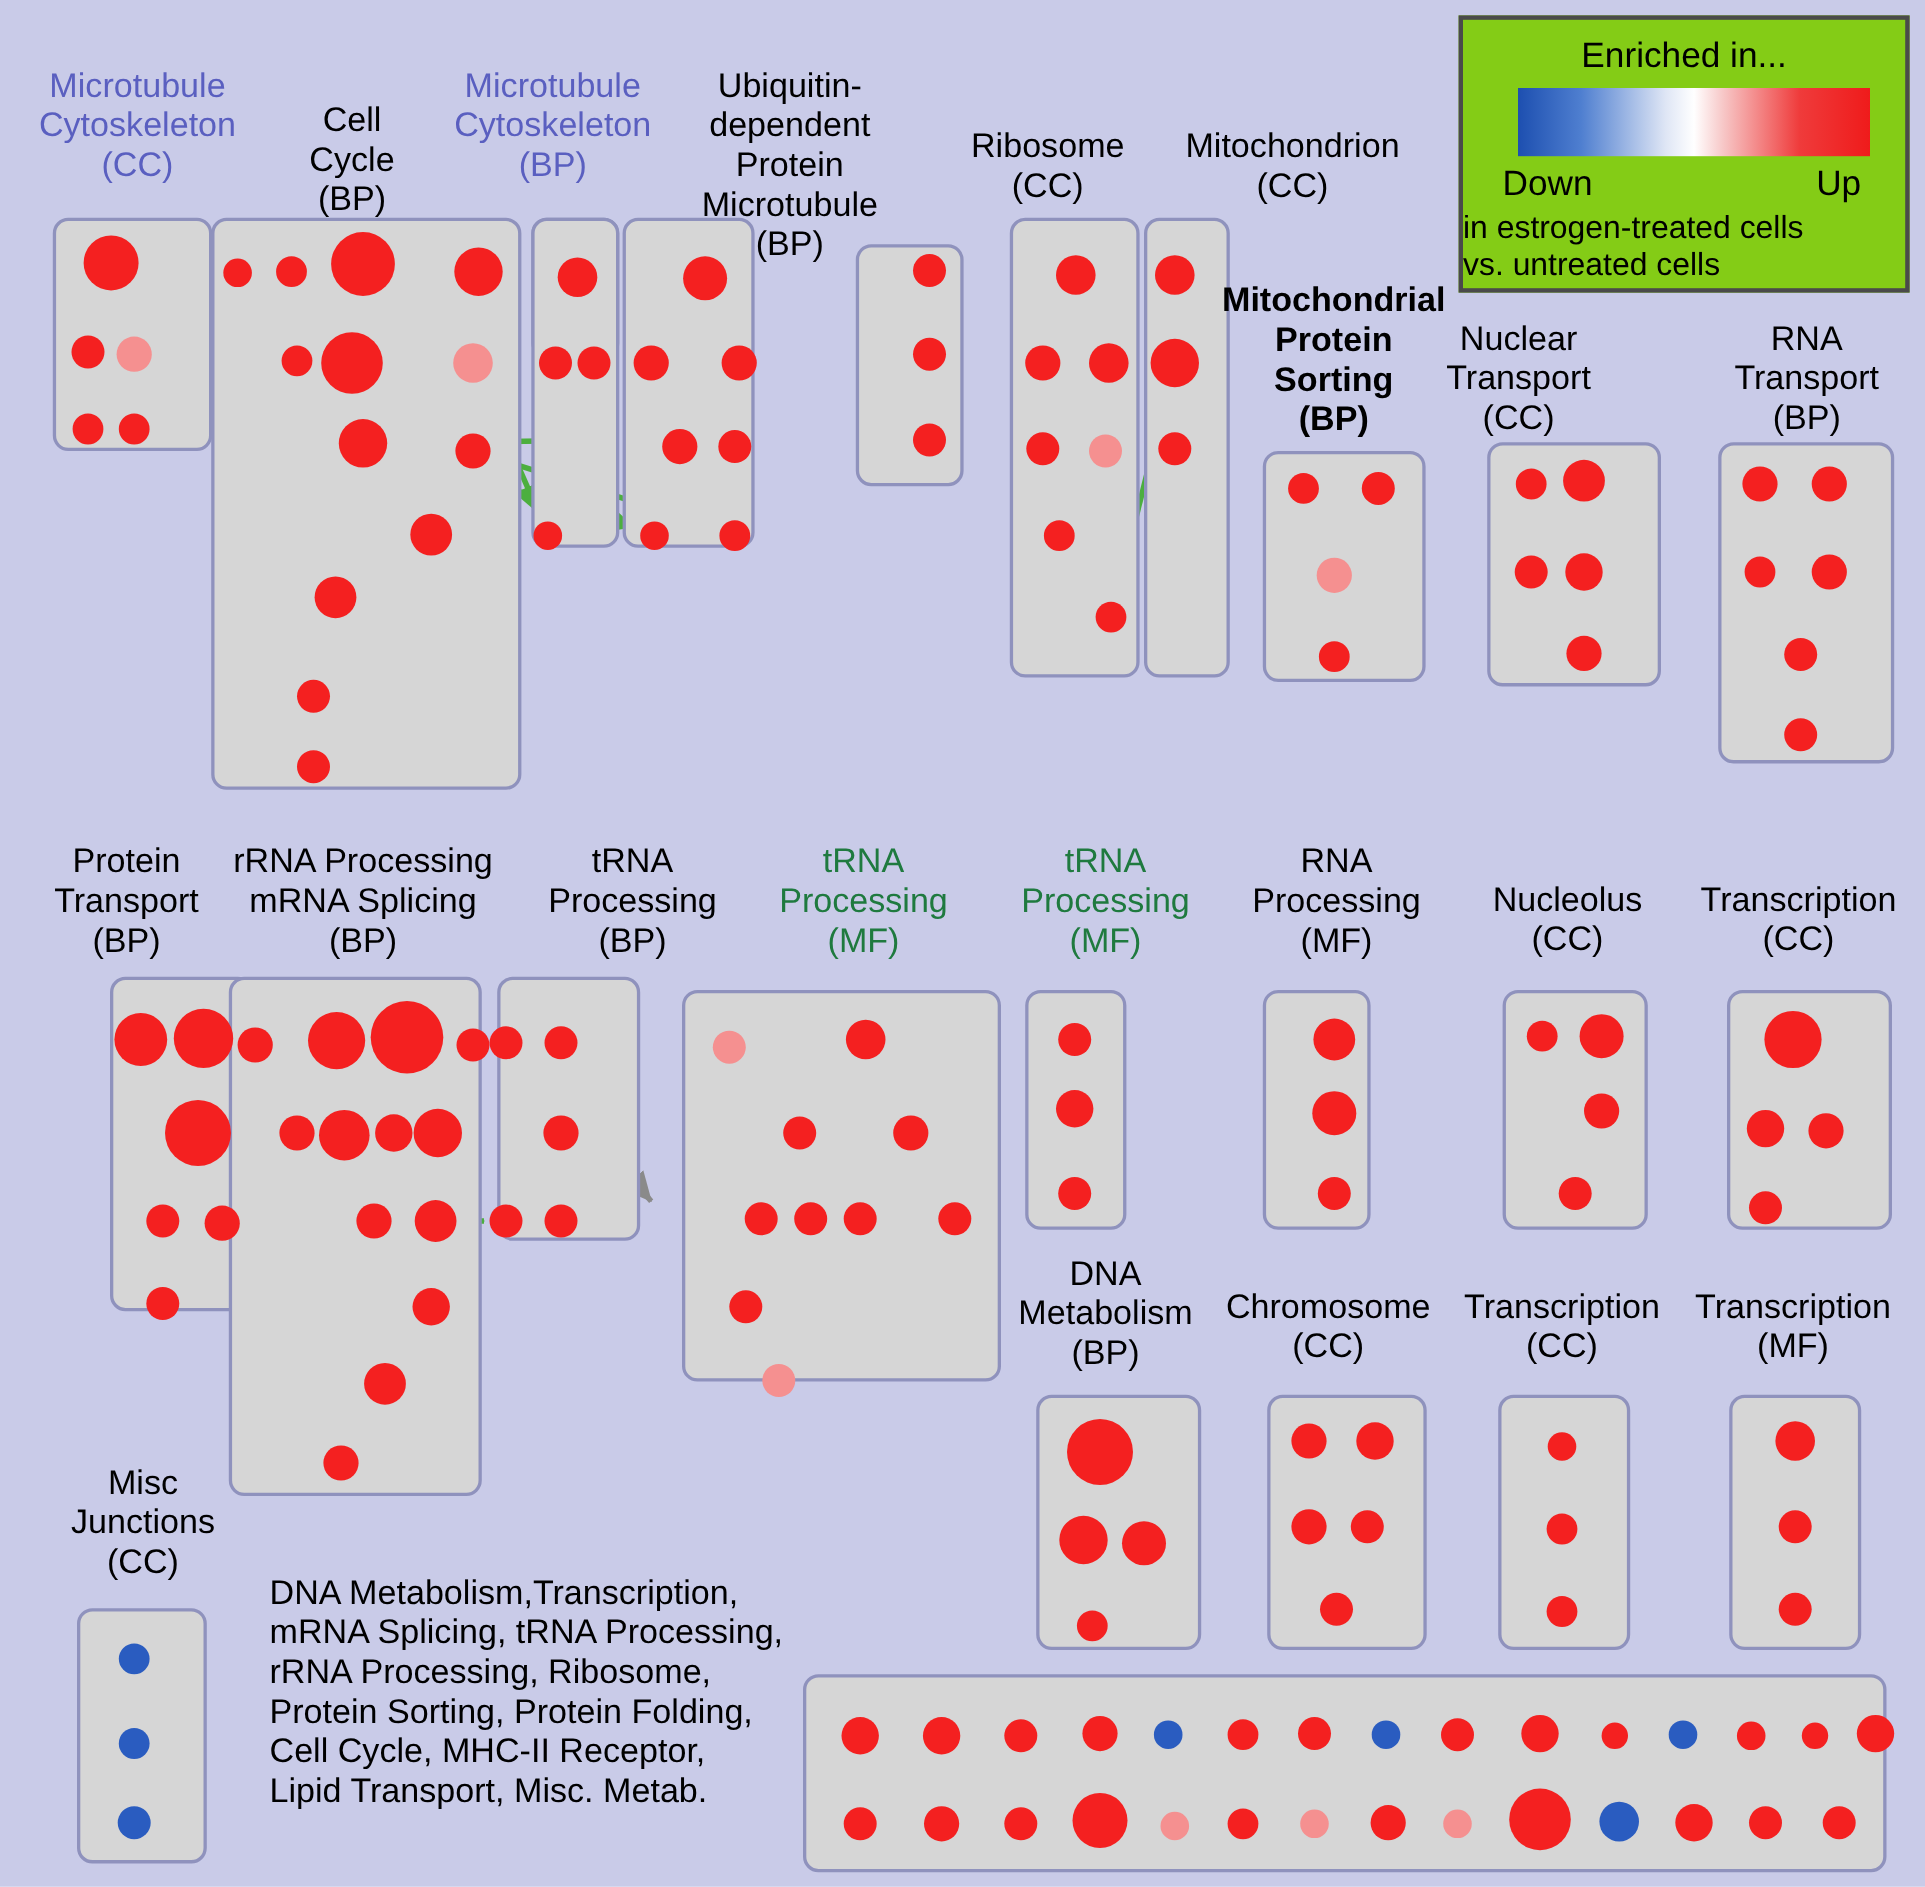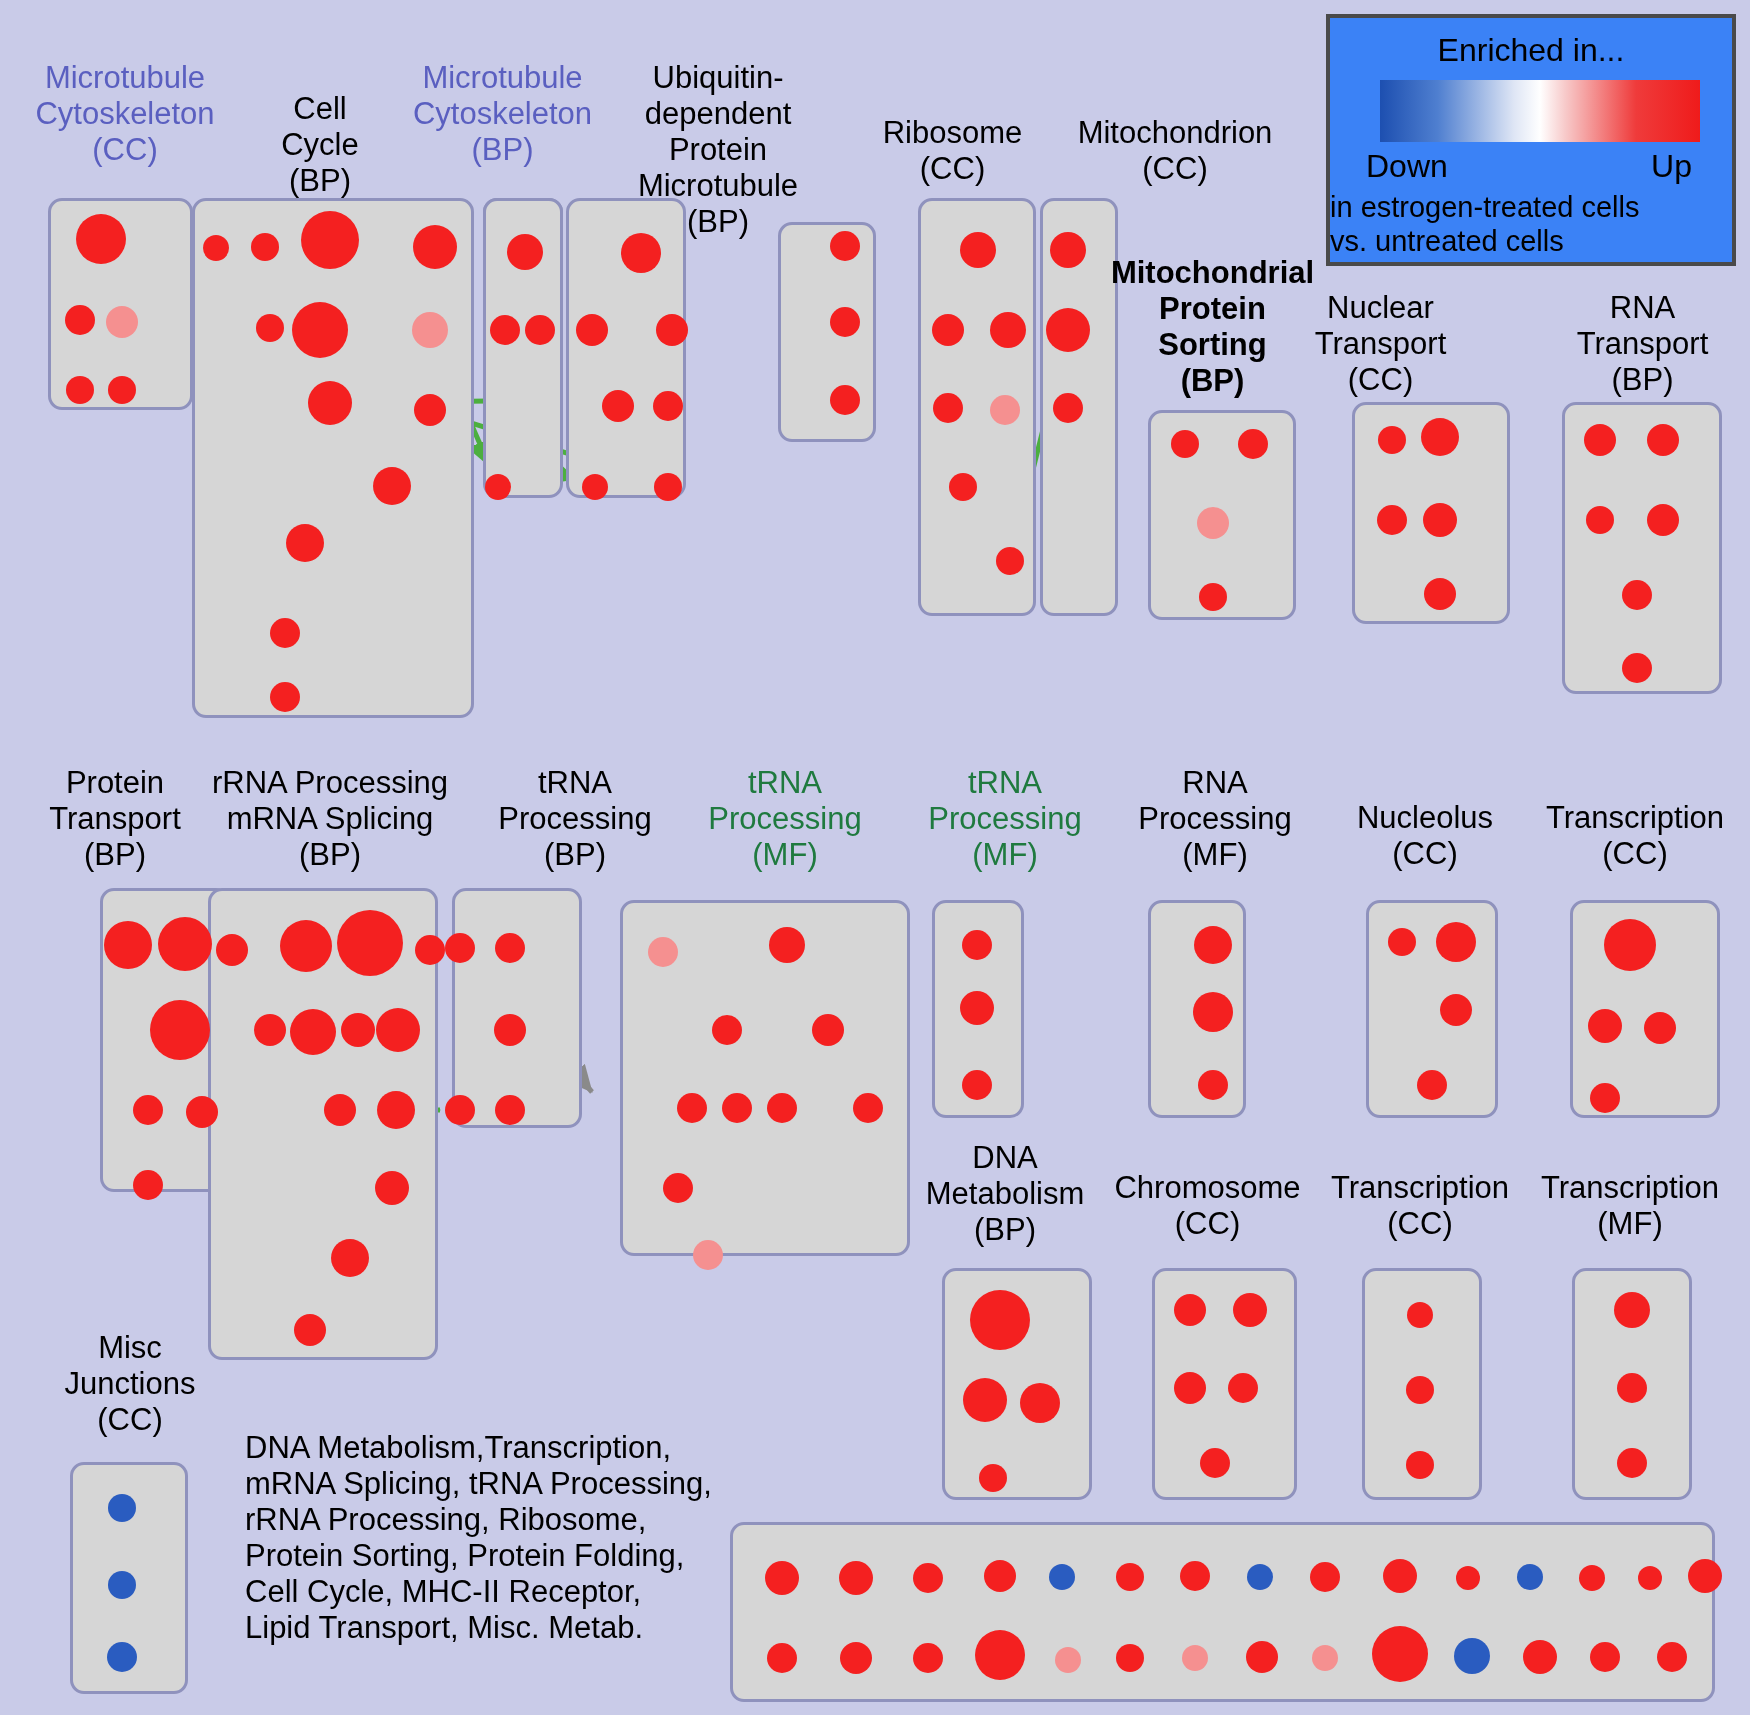--- a/index.html
+++ b/index.html
@@ -27,21 +27,21 @@
   .label.left{text-align:left;}
   .panel{
     position:absolute;
     background:#d6d6d6;
     border:3px solid #8f92bd;
     border-radius:14px;
     box-sizing:border-box;
   }
   .legend{
     position:absolute;
-    background:#3b82f6;
+    background:#84cc16;
     border:4px solid #4a4a4a;
     box-sizing:border-box;
   }
   .legend-title{
     position:absolute;left:0;right:0;top:14px;
     text-align:center;font-size:32px;color:#000;
   }
   .legend-bar{
     position:absolute;left:50px;top:62px;width:320px;height:62px;
     background:linear-gradient(to right,#1d4fb0 0%,#4f7fd0 18%,#dfe6f5 42%,#ffffff 50%,#f7c9c9 58%,#ef3b3b 80%,#ef1b1b 100%);

